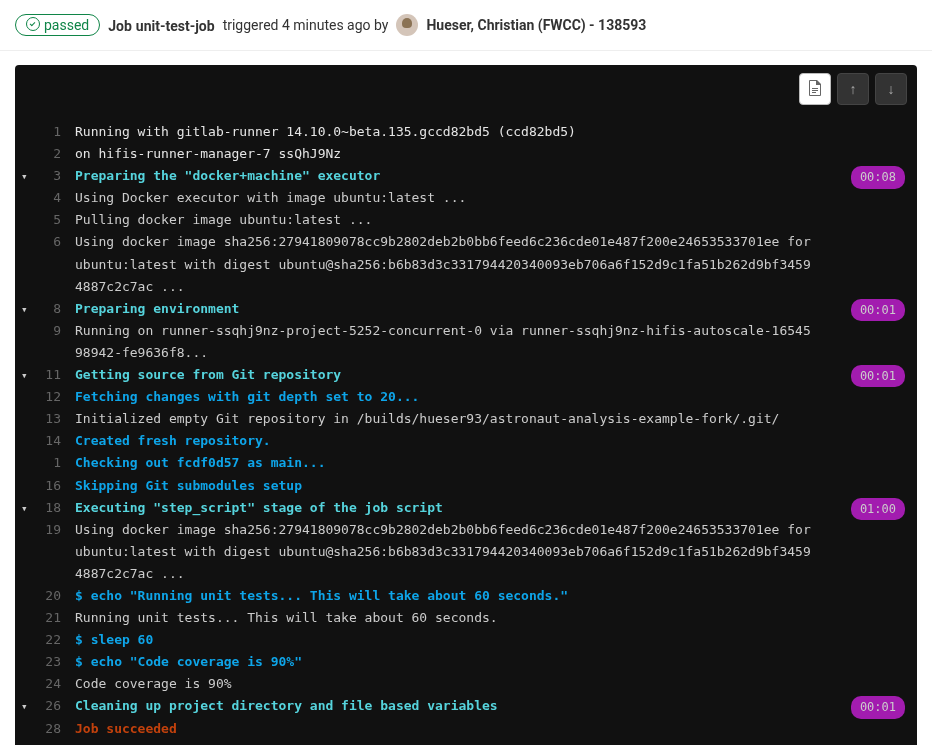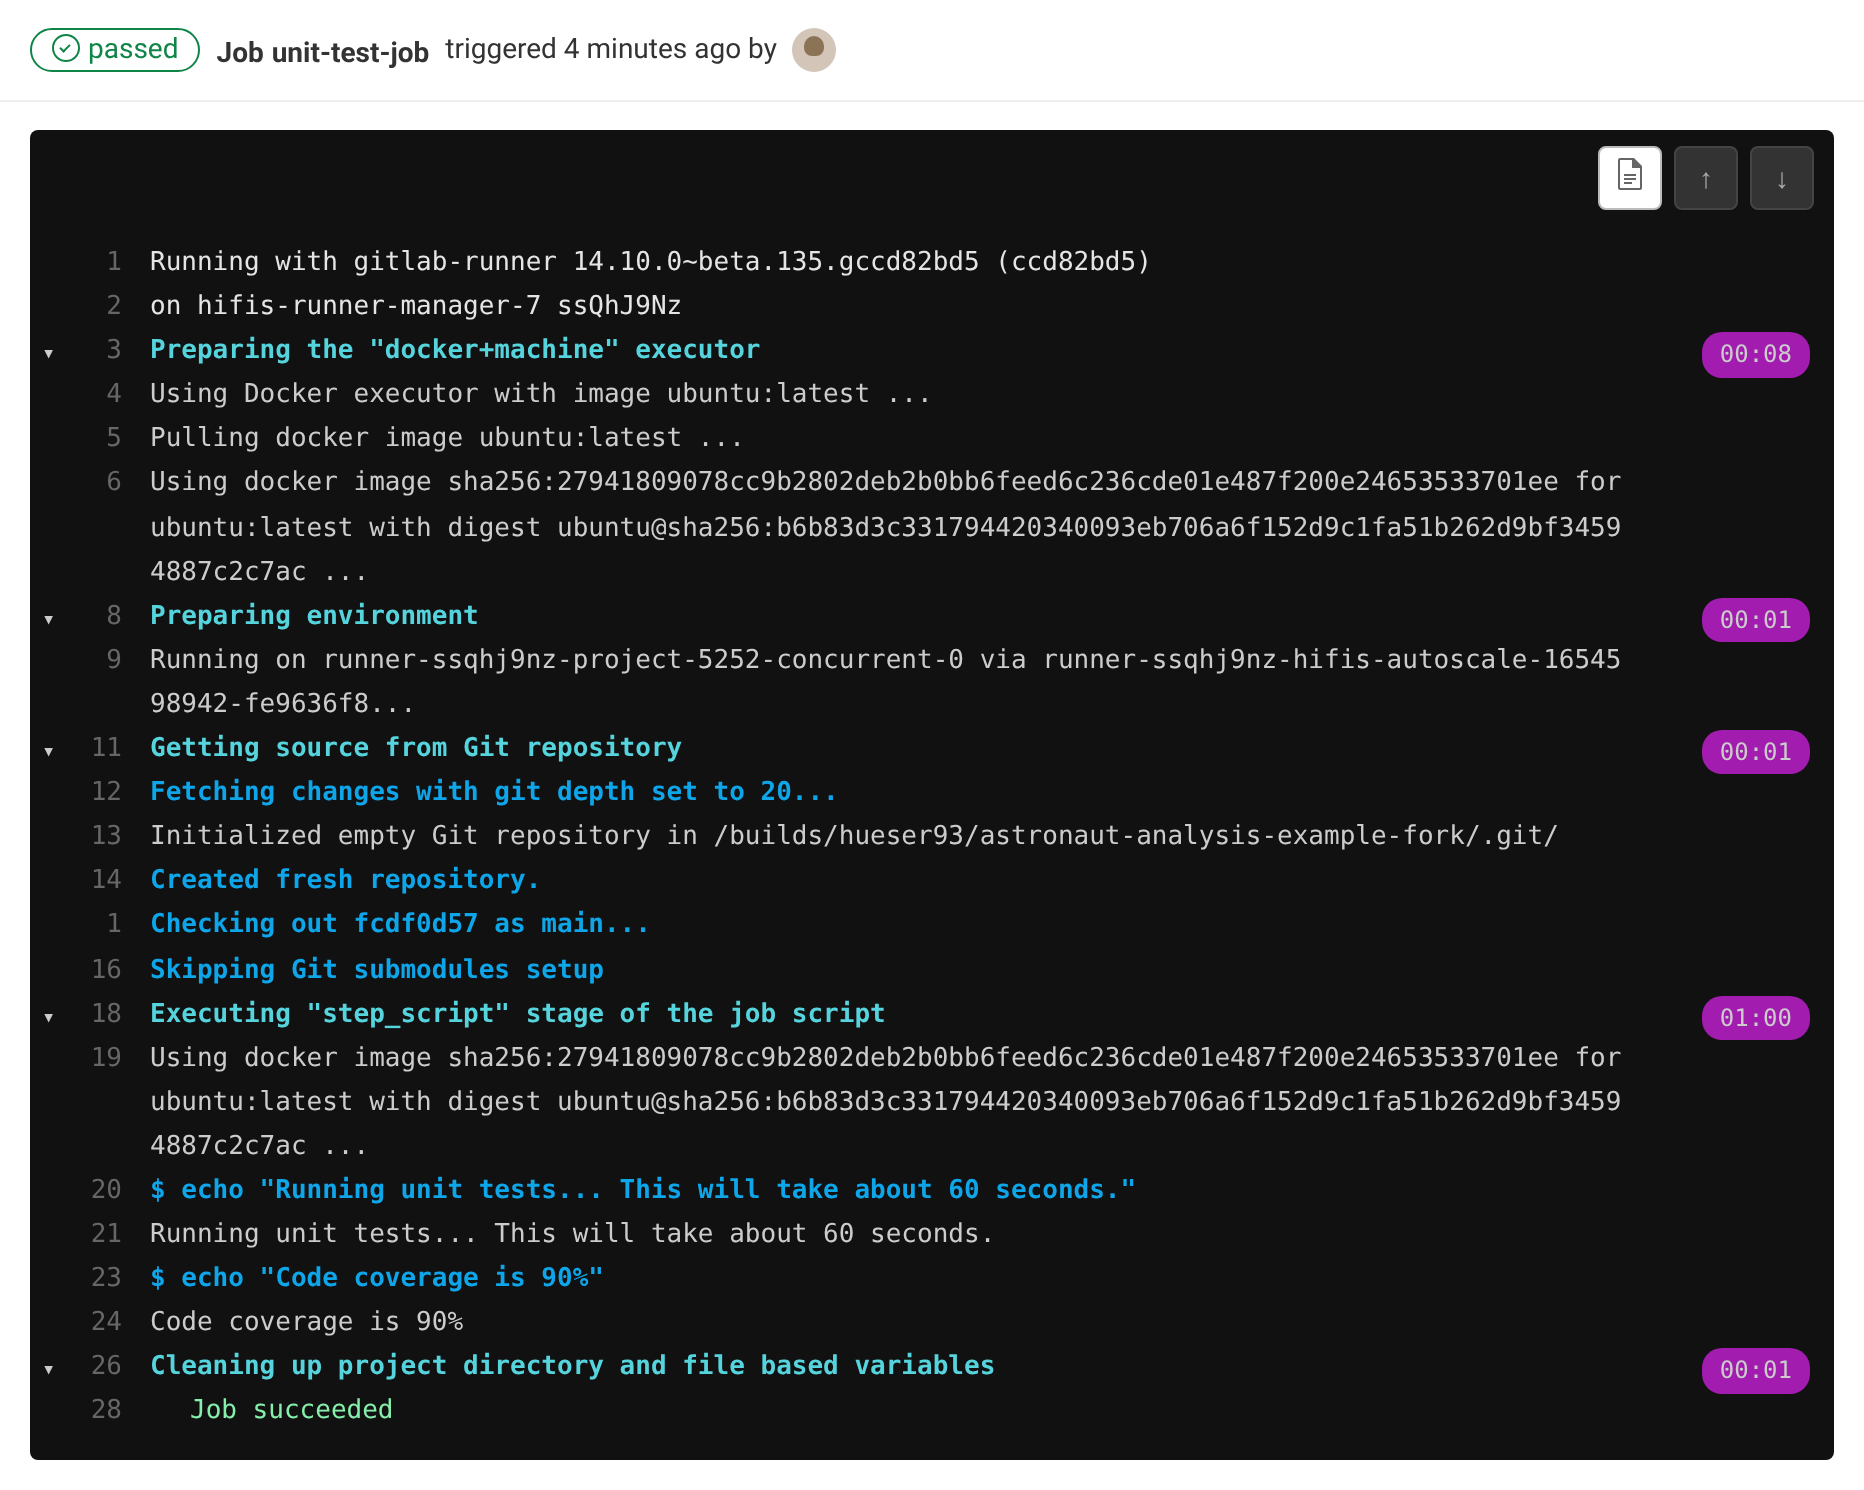--- a/index.html
+++ b/index.html
@@ -17,39 +17,40 @@
     .log-toolbar { display: flex; justify-content: flex-end; gap: 6px; padding: 8px 10px; background: #111; border-radius: 4px 4px 0 0; }
     .toolbar-btn { width: 32px; height: 32px; background: #333; border: 1px solid #444; border-radius: 4px; display: flex; align-items: center; justify-content: center; cursor: pointer; color: #aaa; font-size: 14px; }
     .toolbar-btn.active { background: #fff; border-color: #bbb; color: #666; }
     .log-panel { background: #111; color: #ccc; font-family: "Menlo", "Monaco", "Consolas", monospace; font-size: 13px; padding: 8px 0 12px 0; border-radius: 0 0 4px 4px; line-height: 1.7; }
     .log-line { display: flex; position: relative; }
     .line-num { width: 60px; text-align: right; padding-right: 14px; color: #666; user-select: none; flex-shrink: 0; }
     .line-content { flex: 1; padding-right: 106px; word-break: break-all; }
     .line-content.white { color: #e5e5e5; }
     .line-content.cyan { color: #56d4dd; font-weight: 700; }
     .line-content.green { color: #0ea5e9; font-weight: 700; }
-    .line-content.green-bright { color: #86efac; font-weight: 400; margin-left: 20px; }
+    .line-content.green-bright { color: #c2410c; font-weight: 700; }
     .line-content.plain { color: #ccc; }
     .collapse-chevron { position: absolute; left: 6px; top: 3px; color: #ccc; font-size: 11px; cursor: pointer; transform: rotate(0deg); }
     .duration-pill { position: absolute; right: 12px; top: 1px; background: #a21caf; color: #ccc; border-radius: 10px; padding: 1px 9px; font-size: 12px; }
   </style>
 </head>
 <body>
 
 <div class="header-bar">
   <span class="status-badge">
     <span class="check-icon"></span>
     <span>passed</span>
   </span>
   <span>
     <span class="job-name">Job</span>
     <span class="job-name">unit-test-job</span>
   </span>
   <span class="triggered-text">triggered 4 minutes ago by</span>
   <span class="avatar"></span>
+  <span class="user-name">Hueser, Christian (FWCC) - 138593</span>
 </div>
 
 <div class="log-wrapper">
   <div class="log-toolbar">
     <div class="toolbar-btn active">
       <span><svg width="14" height="16" viewBox="0 0 14 16">
             <path fill="#666" d="M2 0h7l4 4v11a1 1 0 0 1-1 1H2a1 1 0 0 1-1-1V1a1 1 0 0 1 1-1zm6 1H2v14h10V5H8V1zM4 8h6v1H4V8zm0 2h6v1H4v-1zm0 2h4v1H4v-1z"></path>
           </svg></span>
     </div>
     <div class="toolbar-btn">
@@ -134,20 +135,24 @@
       </div>
       <div class="log-line">
         <span class="line-num">20</span>
         <span class="line-content green">$ echo "Running unit tests... This will take about 60 seconds."</span>
       </div>
       <div class="log-line">
         <span class="line-num">21</span>
         <span class="line-content plain">Running unit tests... This will take about 60 seconds.</span>
       </div>
       <div class="log-line">
+        <span class="line-num">22</span>
+        <span class="line-content green">$ sleep 60</span>
+      </div>
+      <div class="log-line">
         <span class="line-num">23</span>
         <span class="line-content green">$ echo "Code coverage is 90%"</span>
       </div>
       <div class="log-line">
         <span class="line-num">24</span>
         <span class="line-content plain">Code coverage is 90%</span>
       </div>
       <div class="log-line">
         <span class="collapse-chevron">▾</span>
         <span class="line-num">26</span>

